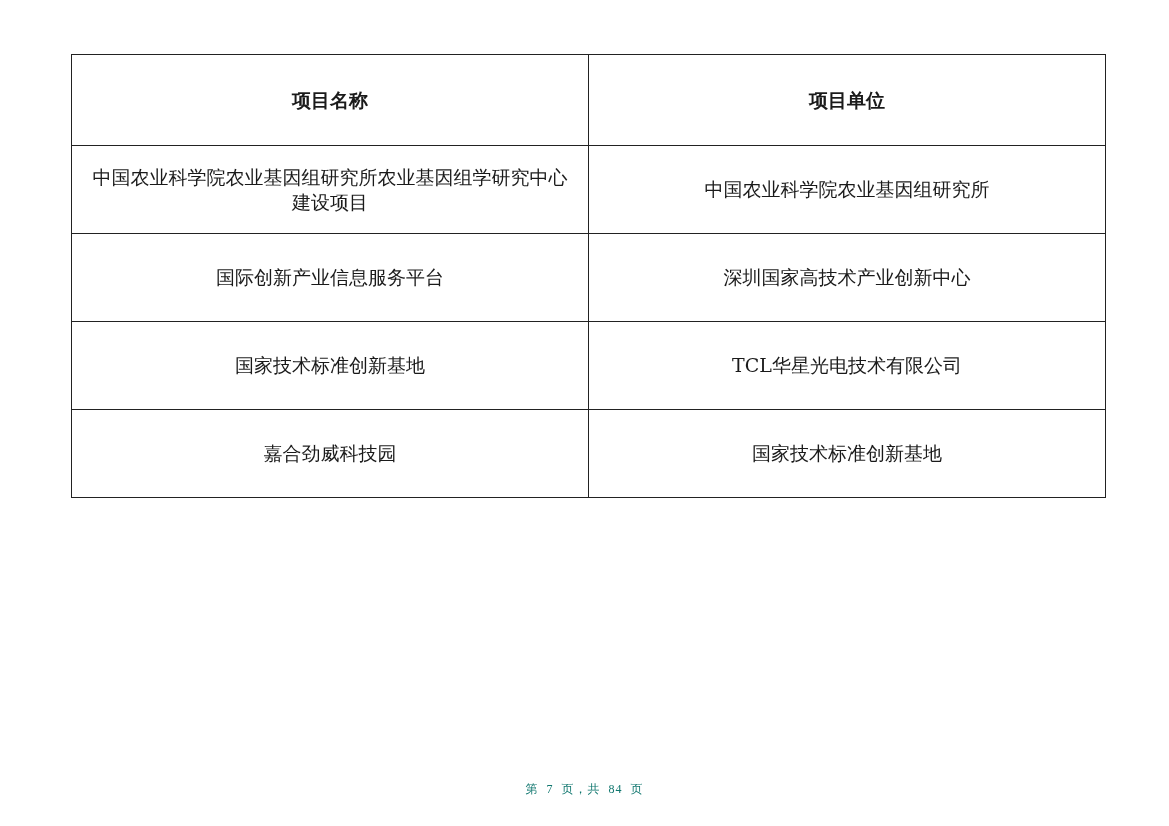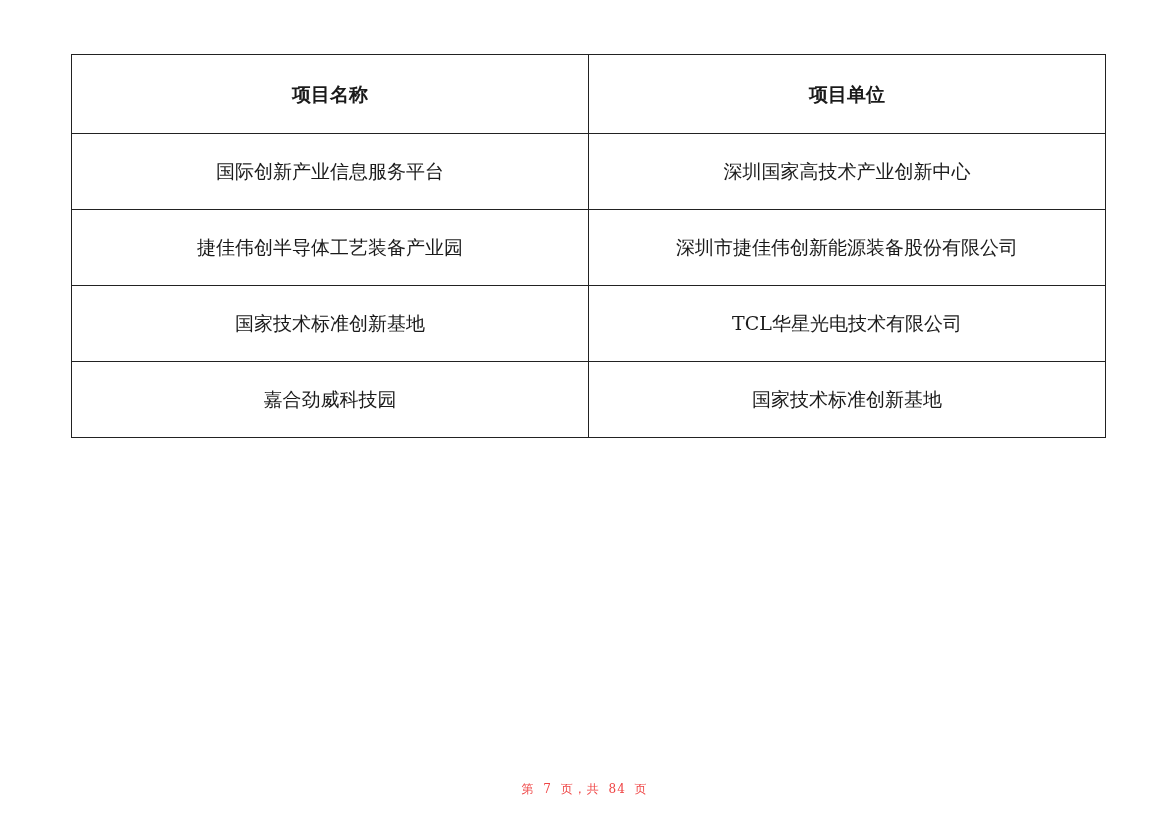--- a/index.html
+++ b/index.html
@@ -21,21 +21,21 @@
       top: 54px;
       width: 1034px;
       border-collapse: collapse;
       table-layout: fixed;
     }
     .page-table th,
     .page-table td {
       border: 1.5px solid #222222;
       text-align: center;
       vertical-align: middle;
-      padding: 4px 10px;
+      padding: 10px 10px;
       font-size: 19px;
       line-height: 25px;
       font-weight: normal;
     }
     .page-table th {
       height: 70px;
       font-family: "DejaVu Sans", "Liberation Sans", sans-serif;
       font-weight: bold;
       font-size: 19px;
     }
@@ -44,47 +44,48 @@
     }
     .col-name { width: 517px; }
     .col-unit { width: 517px; }
     .footer {
       position: absolute;
       left: 0;
       top: 781px;
       width: 1169px;
       text-align: center;
       font-size: 12px;
-      color: #ef4444;
+      color: #0f766e;
       letter-spacing: 1px;
+      font-family: Liberation Serif, serif;
     }
     .footer span { margin: 0 2px; }
   </style>
 </head>
 <body>
 
 <table class="page-table">
   <colgroup>
     <col class="col-name">
     <col class="col-unit">
   </colgroup>
   <thead>
     <tr>
       <th>项目名称</th>
       <th>项目单位</th>
     </tr>
   </thead>
   <tbody>
     <tr>
+      <td style="padding:0 12px;">中国农业科学院农业基因组研究所农业基因组学研究中心建设项目</td>
+      <td>中国农业科学院农业基因组研究所</td>
+    </tr>
+    <tr>
       <td>国际创新产业信息服务平台</td>
       <td>深圳国家高技术产业创新中心</td>
-    </tr>
-    <tr>
-      <td>捷佳伟创半导体工艺装备产业园</td>
-      <td>深圳市捷佳伟创新能源装备股份有限公司</td>
     </tr>
     <tr>
       <td>国家技术标准创新基地</td>
       <td>TCL华星光电技术有限公司</td>
     </tr>
     <tr>
       <td>嘉合劲威科技园</td>
       <td>国家技术标准创新基地</td>
     </tr>
   </tbody>

